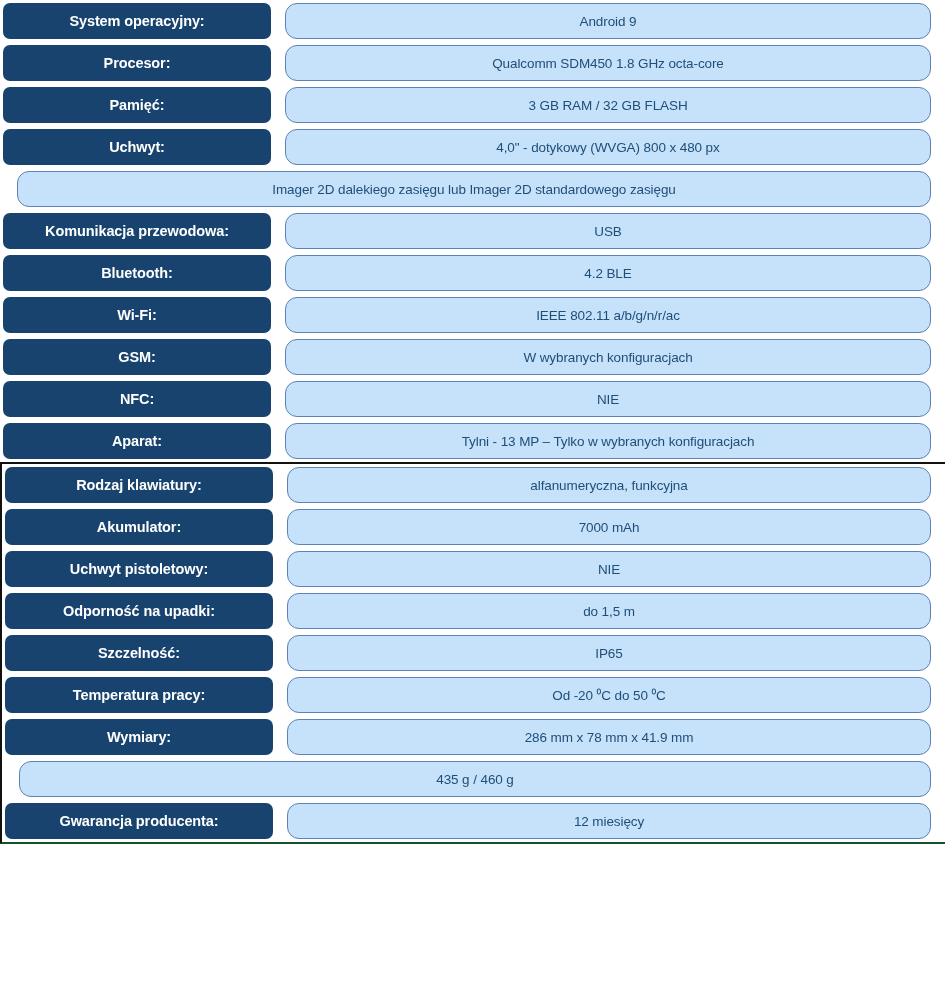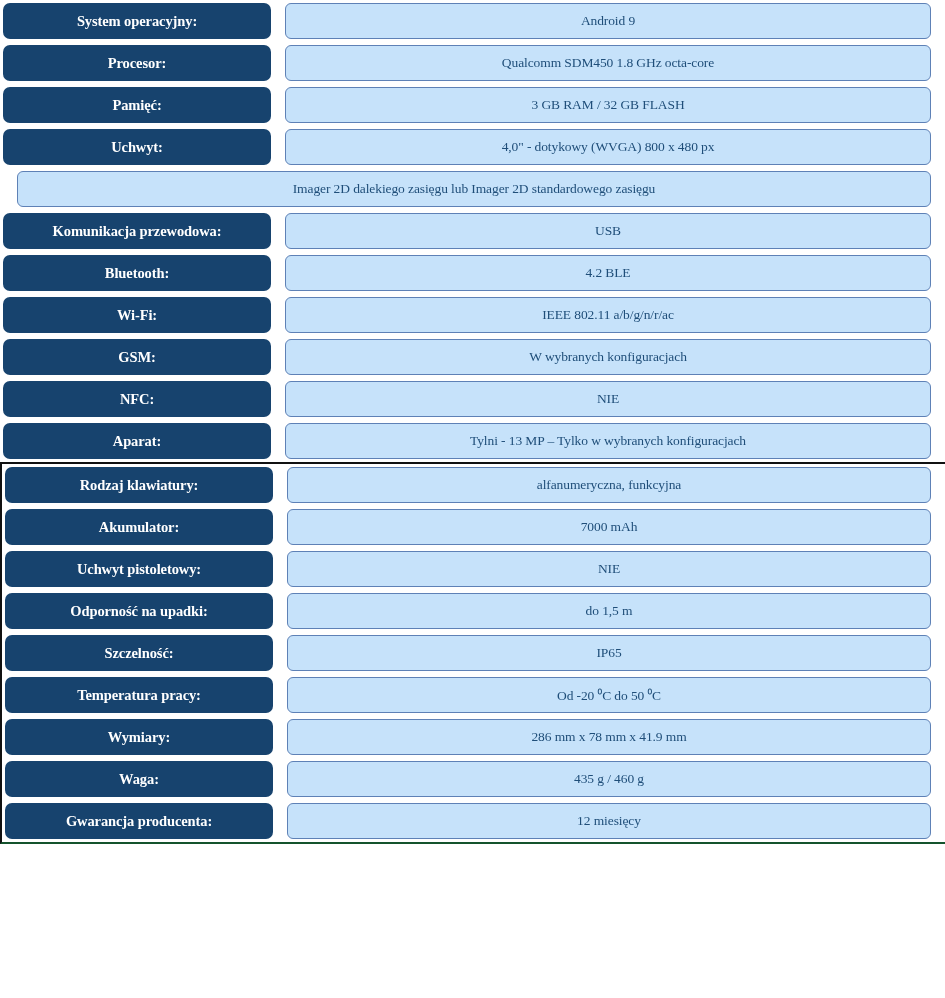--- a/index.html
+++ b/index.html
@@ -18,21 +18,20 @@
   #spec-sheet {
     width: 945px;
     height: 998px;
     position: relative;
     background: #ffffff;
     box-sizing: border-box;
   }
 
   .spec-section {
     box-sizing: border-box;
-    font-family: Liberation Serif, serif;
   }
 
   
   .spec-section.boxed {
     border-top: 2px solid #111111;
     border-left: 2px solid #111111;
     border-bottom: 2px solid #14532d;
   }
 
   .spec-row {
@@ -61,21 +60,21 @@
   }
 
   .spacer-cell {
     flex: 0 0 14px;
   }
 
   .value-cell {
     flex: 1 1 auto;
     background: #C6E2FA;
     border: 1px solid #5E81B6;
-    border-radius: 6px;
+    border-radius: 12px;
     color: #1F4E79;
     font-size: 13.5px;
     font-weight: normal;
     letter-spacing: -0.1px;
     display: flex;
     align-items: center;
     justify-content: center;
     text-align: center;
     padding: 0 24px;
     box-sizing: border-box;
@@ -173,21 +172,20 @@
         <div class="label-cell">Temperatura pracy:</div>
         <div class="spacer-cell"></div>
         <div class="value-cell">Od -20 ⁰C do 50 ⁰C</div>
       </div>
       <div class="spec-row">
         <div class="label-cell">Wymiary:</div>
         <div class="spacer-cell"></div>
         <div class="value-cell">286 mm x 78 mm x 41.9 mm</div>
       </div>
       <div class="spec-row">
-        <div class="label-cell">Waga:</div>
         <div class="spacer-cell"></div>
         <div class="value-cell">435 g / 460 g</div>
       </div>
       <div class="spec-row">
         <div class="label-cell">Gwarancja producenta:</div>
         <div class="spacer-cell"></div>
         <div class="value-cell">12 miesięcy</div>
       </div>
     </div>
   </div>

